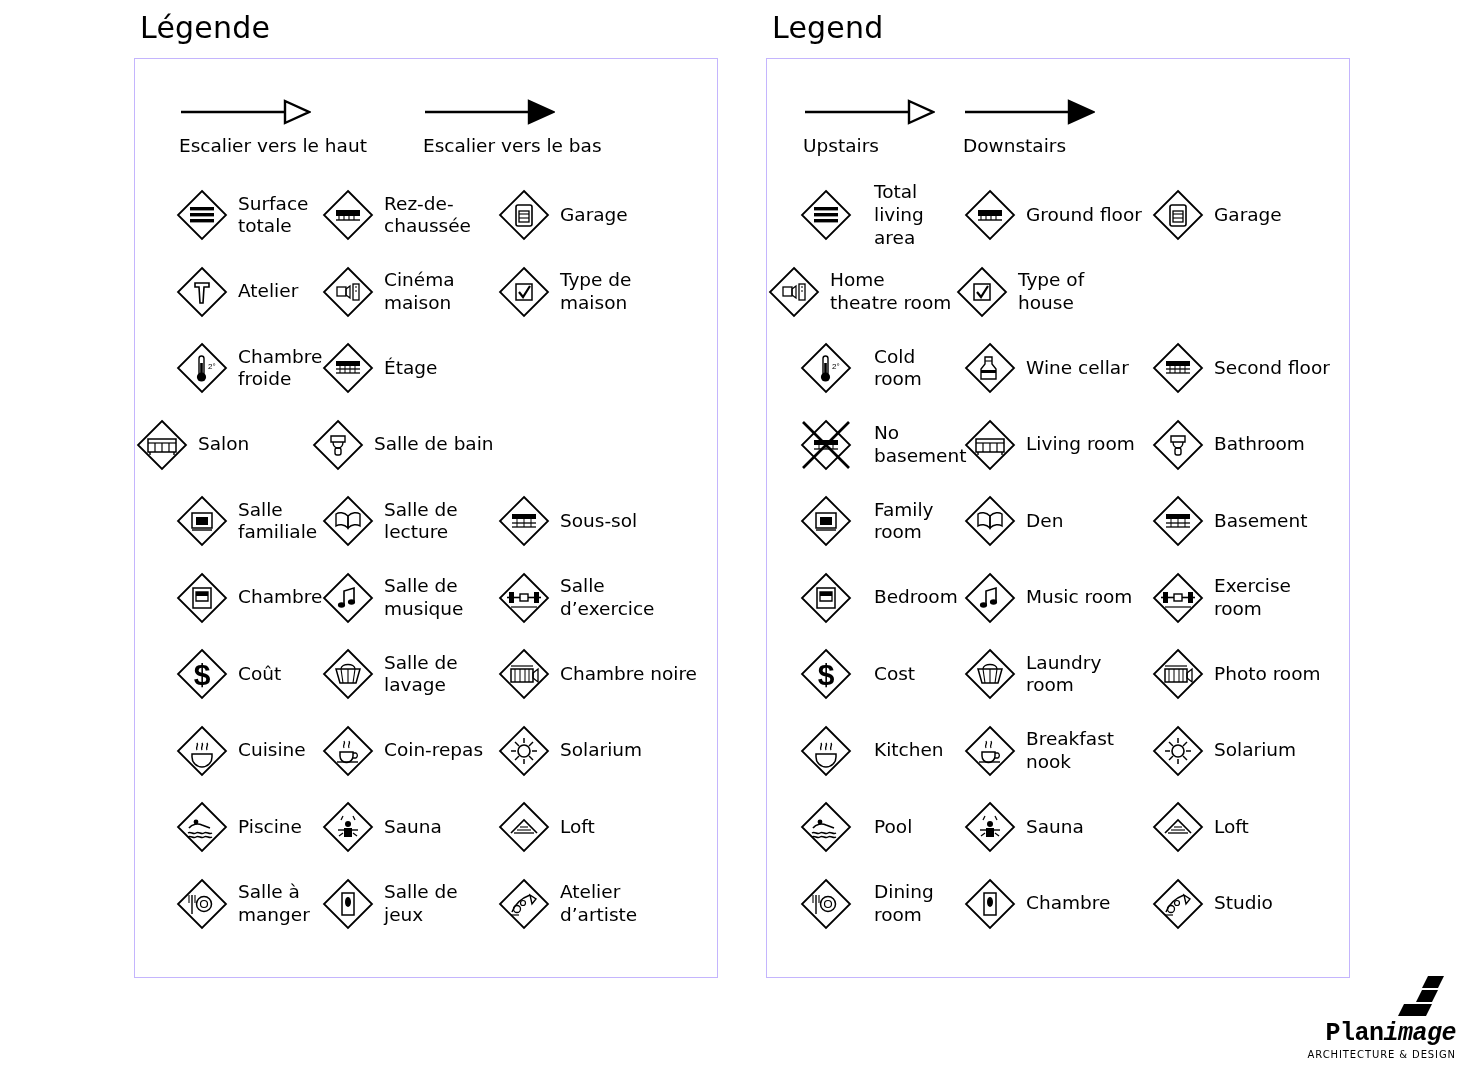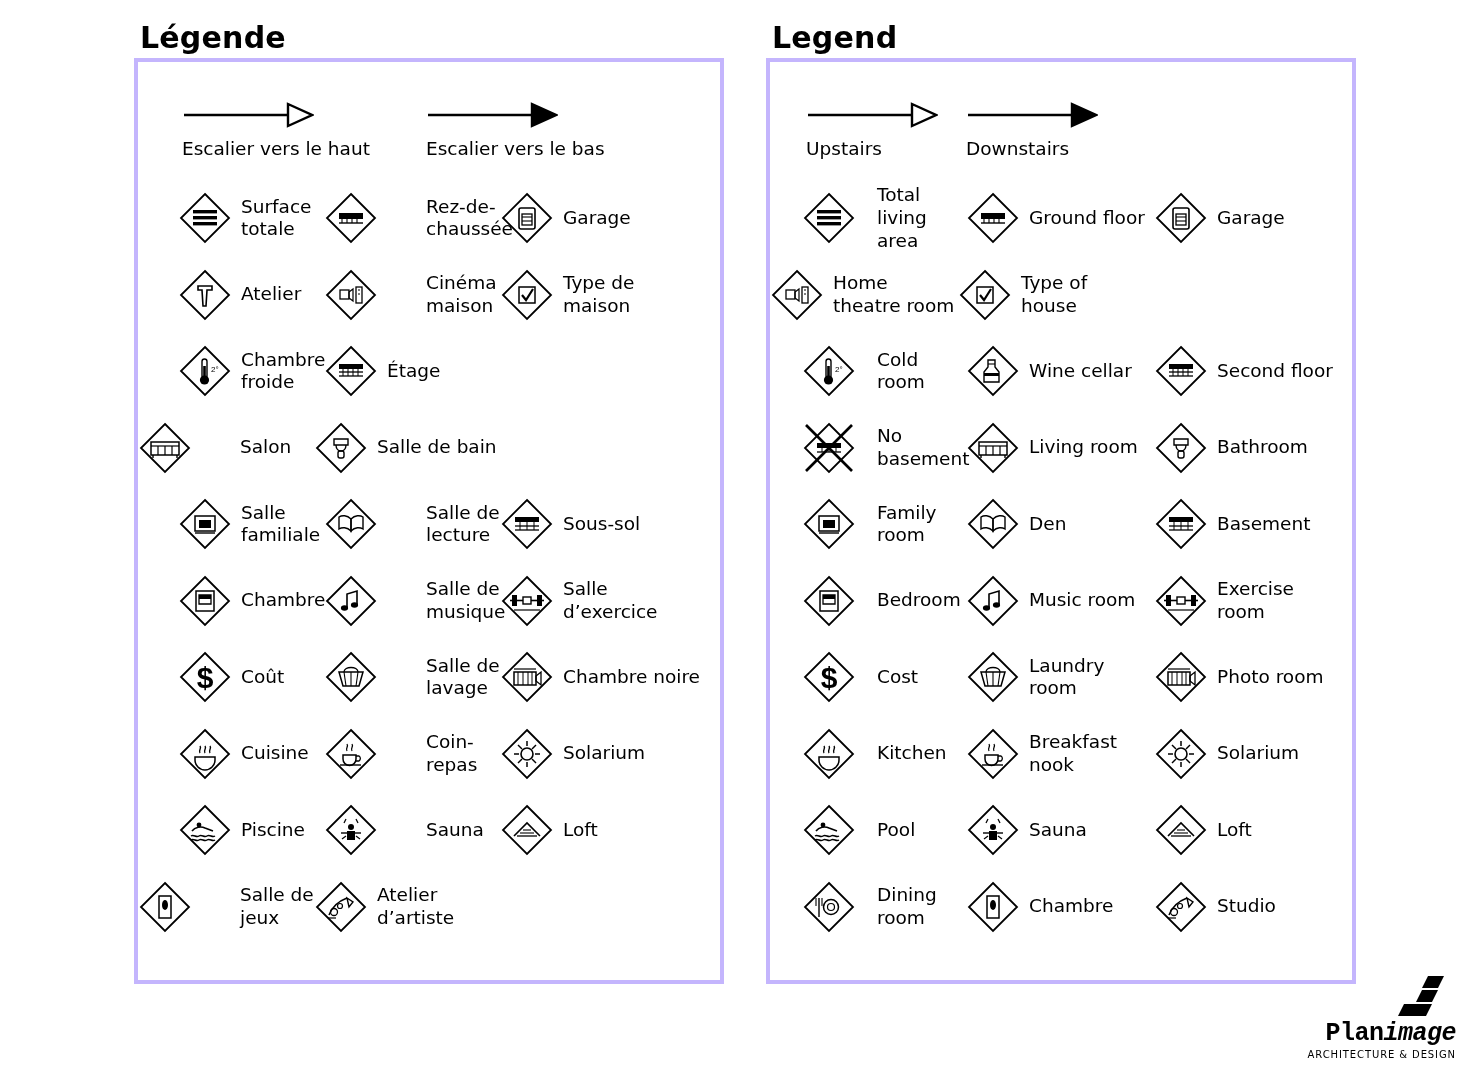--- a/index.html
+++ b/index.html
@@ -12,31 +12,31 @@
     height: 1074px;
     font-family: "DejaVu Sans", sans-serif;
     color: #000000;
     position: relative;
     overflow: hidden;
   }
 
   .panel {
     position: absolute;
     top: 58px;
-    border: 4px solid #c4b5fd;
+    border: 1px solid #c4b5fd;
     background: #ffffff;
   }
   .panel-fr { left: 134px; width: 582px; height: 918px; }
   .panel-en { left: 766px; width: 582px; height: 918px; }
 
   .panel-title {
     position: absolute;
-    top: 20px;
+    top: 10px;
     font-size: 30px;
-    font-weight: bold;
+    font-weight: normal;
     letter-spacing: 0.2px;
     font-family: "DejaVu Sans", sans-serif;
   }
   .title-fr { left: 140px; }
   .title-en { left: 772px; }
 
   
   .arrows {
     position: absolute;
     top: 38px;
@@ -71,21 +71,21 @@
   .row {
     display: flex;
     height: 76.5px;
   }
   .cell {
     display: flex;
     align-items: center;
     box-sizing: border-box;
   }
   .panel-fr .cell-0 { width: 186px; padding-left: 40px; }
-  .panel-fr .cell-1 { width: 176px; gap: 39px; }
+  .panel-fr .cell-1 { width: 176px; }
   .panel-fr .cell-2 { width: 200px; }
 
   .panel-en .cell-0 { width: 196px; padding-left: 32px; gap: 12px; }
   .panel-en .cell-1 { width: 188px; }
   .panel-en .cell-2 { width: 190px; }
 
   .ic {
     flex: 0 0 auto;
     width: 54px;
     height: 54px;
@@ -421,20 +421,31 @@
               <polygon points="27,3 51,27 27,51 3,27" fill="#fff" stroke="#000" stroke-width="1.8"></polygon>
               <path d="M14 33 l13 -13 l13 13" fill="none" stroke="#000" stroke-width="1.6"></path>
               <line x1="17" y1="33" x2="37" y2="33" stroke="#000" stroke-width="1.3"></line>
               <line x1="20" y1="30" x2="34" y2="30" stroke="#000" stroke-width="1.1"></line>
               <line x1="23" y1="27" x2="31" y2="27" stroke="#000" stroke-width="1.1"></line>
             </svg></span>
           <span class="lbl">Loft</span>
         </div>
       </div>
       <div class="row">
+        <div class="cell cell-0">
+          <span class="ic"><svg width="54" height="54" viewBox="0 0 54 54">
+              <polygon points="27,3 51,27 27,51 3,27" fill="#fff" stroke="#000" stroke-width="1.8"></polygon>
+              <circle cx="29" cy="27" r="7.5" fill="none" stroke="#000" stroke-width="1.5"></circle>
+              <circle cx="29" cy="27" r="3.5" fill="none" stroke="#000" stroke-width="1.2"></circle>
+              <line x1="17" y1="18" x2="17" y2="37" stroke="#000" stroke-width="1.4"></line>
+              <line x1="20" y1="18" x2="20" y2="26" stroke="#000" stroke-width="1.1"></line>
+              <line x1="14" y1="18" x2="14" y2="26" stroke="#000" stroke-width="1.1"></line>
+            </svg></span>
+          <span class="lbl">Salle à manger</span>
+        </div>
         <div class="cell cell-1">
           <span class="ic"><svg width="54" height="54" viewBox="0 0 54 54">
               <polygon points="27,3 51,27 27,51 3,27" fill="#fff" stroke="#000" stroke-width="1.8"></polygon>
               <rect x="21" y="16" width="12" height="22" fill="none" stroke="#000" stroke-width="1.5"></rect>
               <ellipse cx="27" cy="25" rx="3" ry="5" fill="#000"></ellipse>
             </svg></span>
           <span class="lbl">Salle de jeux</span>
         </div>
         <div class="cell cell-2">
           <span class="ic"><svg width="54" height="54" viewBox="0 0 54 54">

